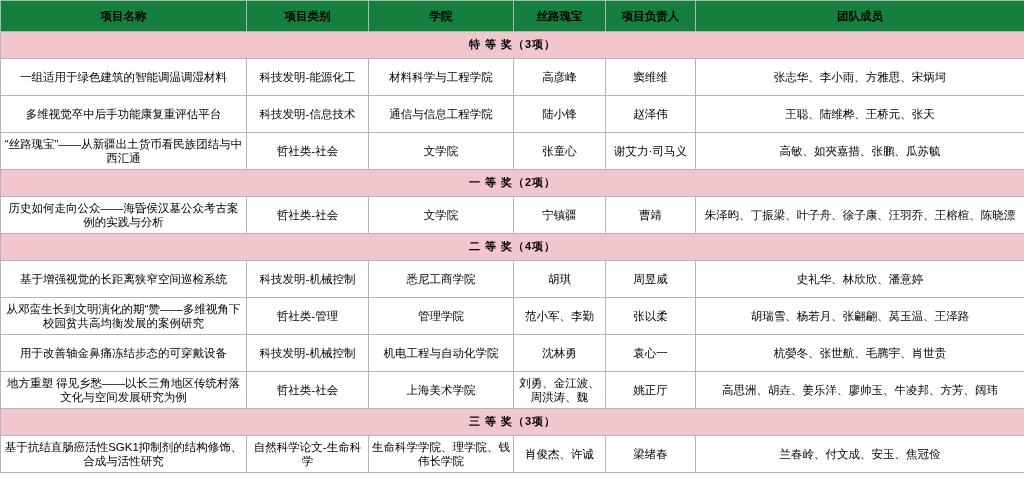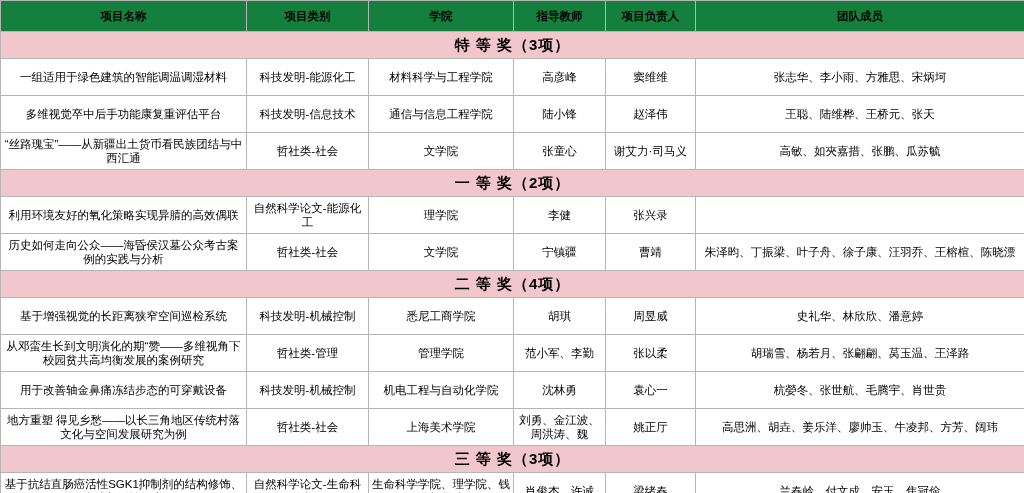--- a/index.html
+++ b/index.html
@@ -34,21 +34,21 @@
   }
   thead th{
     background:#15803d;
     font-weight:bold;
     font-size:12.5px;
     height:26px;
   }
   tr.section td{
     background:#f2c6cd;
     font-weight:bold;
-    font-size:15px;
+    font-size:11px;
     height:22px;
     letter-spacing:1px;
   }
   tr.data td{
     height:32px;
     background:#ffffff;
     text-align:center;
   }
   td.c-name{ padding:2px 6px; }
   td.c-members{ padding:2px 5px;margin-top:31px; }
@@ -64,21 +64,21 @@
       <col style="width:145px">
       <col style="width:92px">
       <col style="width:90px">
       <col style="width:329px">
     </colgroup>
     <thead>
       <tr>
         <th>项目名称</th>
         <th>项目类别</th>
         <th>学院</th>
-        <th>指导教师</th>
+        <th>丝路瑰宝</th>
         <th>项目负责人</th>
         <th>团队成员</th>
       </tr>
     </thead>
     <tbody>
 
       <tr class="section">
         <td colspan="6">特 等 奖（3项）</td>
       </tr>
       <tr class="data">
@@ -101,28 +101,20 @@
         <td class="c-name">“丝路瑰宝”——从新疆出土货币看民族团结与中西汇通</td>
         <td>哲社类-社会</td>
         <td>文学院</td>
         <td>张童心</td>
         <td>谢艾力·司马义</td>
         <td class="c-members">高敏、如夾嘉措、张鹏、瓜苏毓</td>
       </tr>
 
       <tr class="section">
         <td colspan="6">一 等 奖（2项）</td>
-      </tr>
-      <tr class="data">
-        <td class="c-name">利用环境友好的氧化策略实现异腈的高效偶联</td>
-        <td>自然科学论文-能源化工</td>
-        <td>理学院</td>
-        <td>李健</td>
-        <td>张兴录</td>
-        <td class="c-members"></td>
       </tr>
       <tr class="data">
         <td class="c-name">历史如何走向公众——海昏侯汉墓公众考古案例的实践与分析</td>
         <td>哲社类-社会</td>
         <td>文学院</td>
         <td>宁镇疆</td>
         <td>曹靖</td>
         <td class="c-members">朱泽昀、丁振梁、叶子舟、徐子康、汪羽乔、王榕楦、陈晓漂</td>
       </tr>
 

